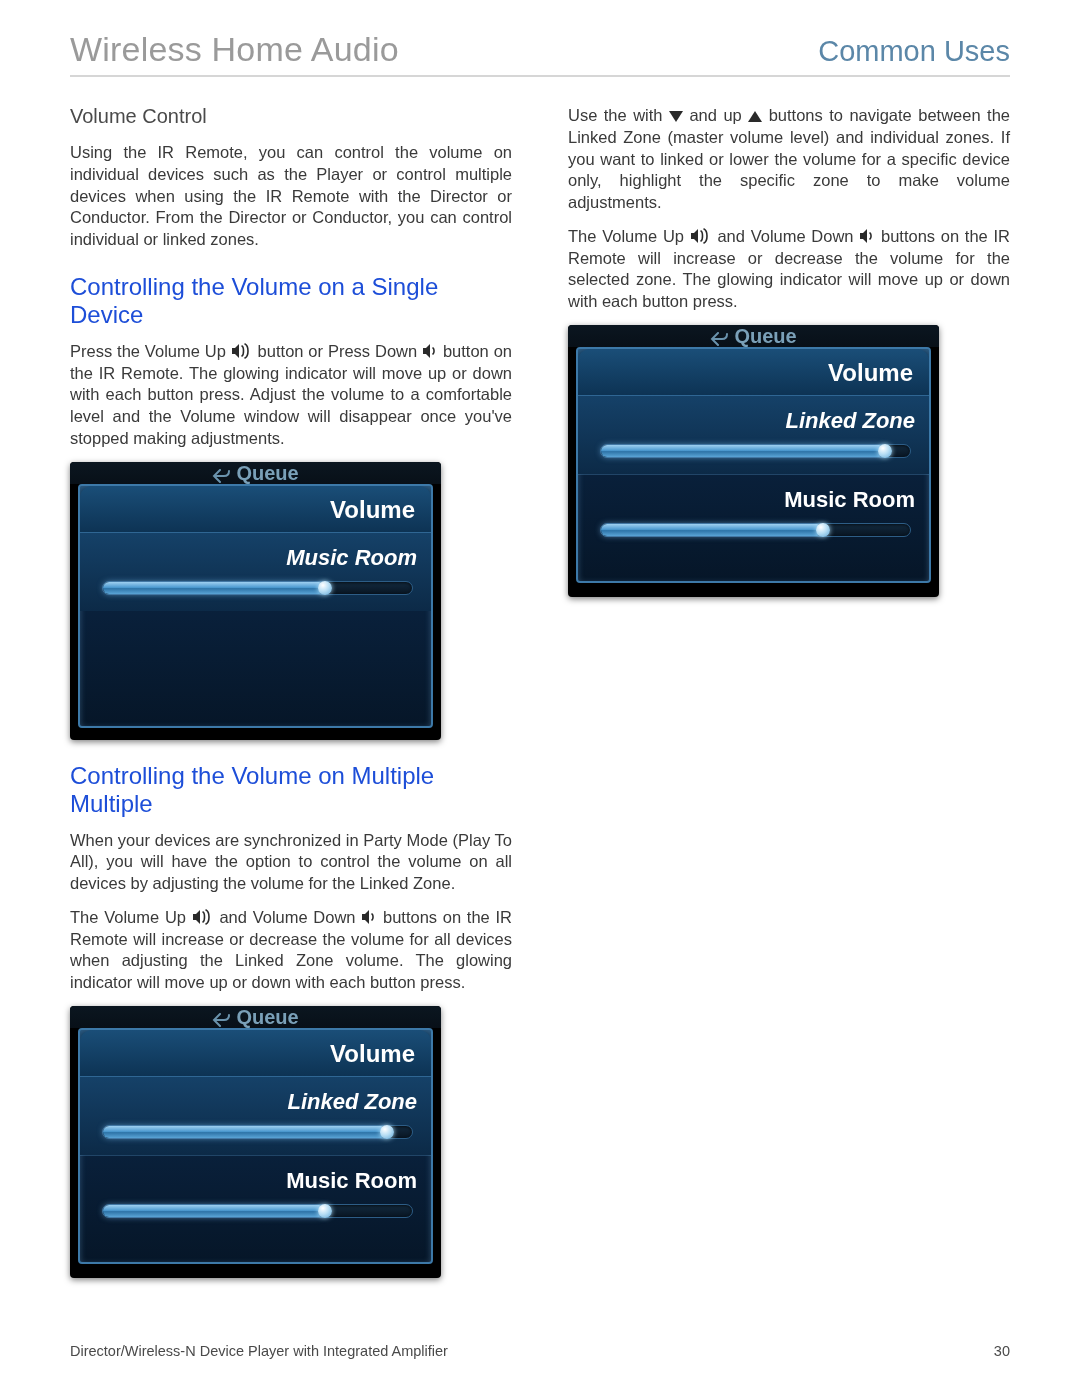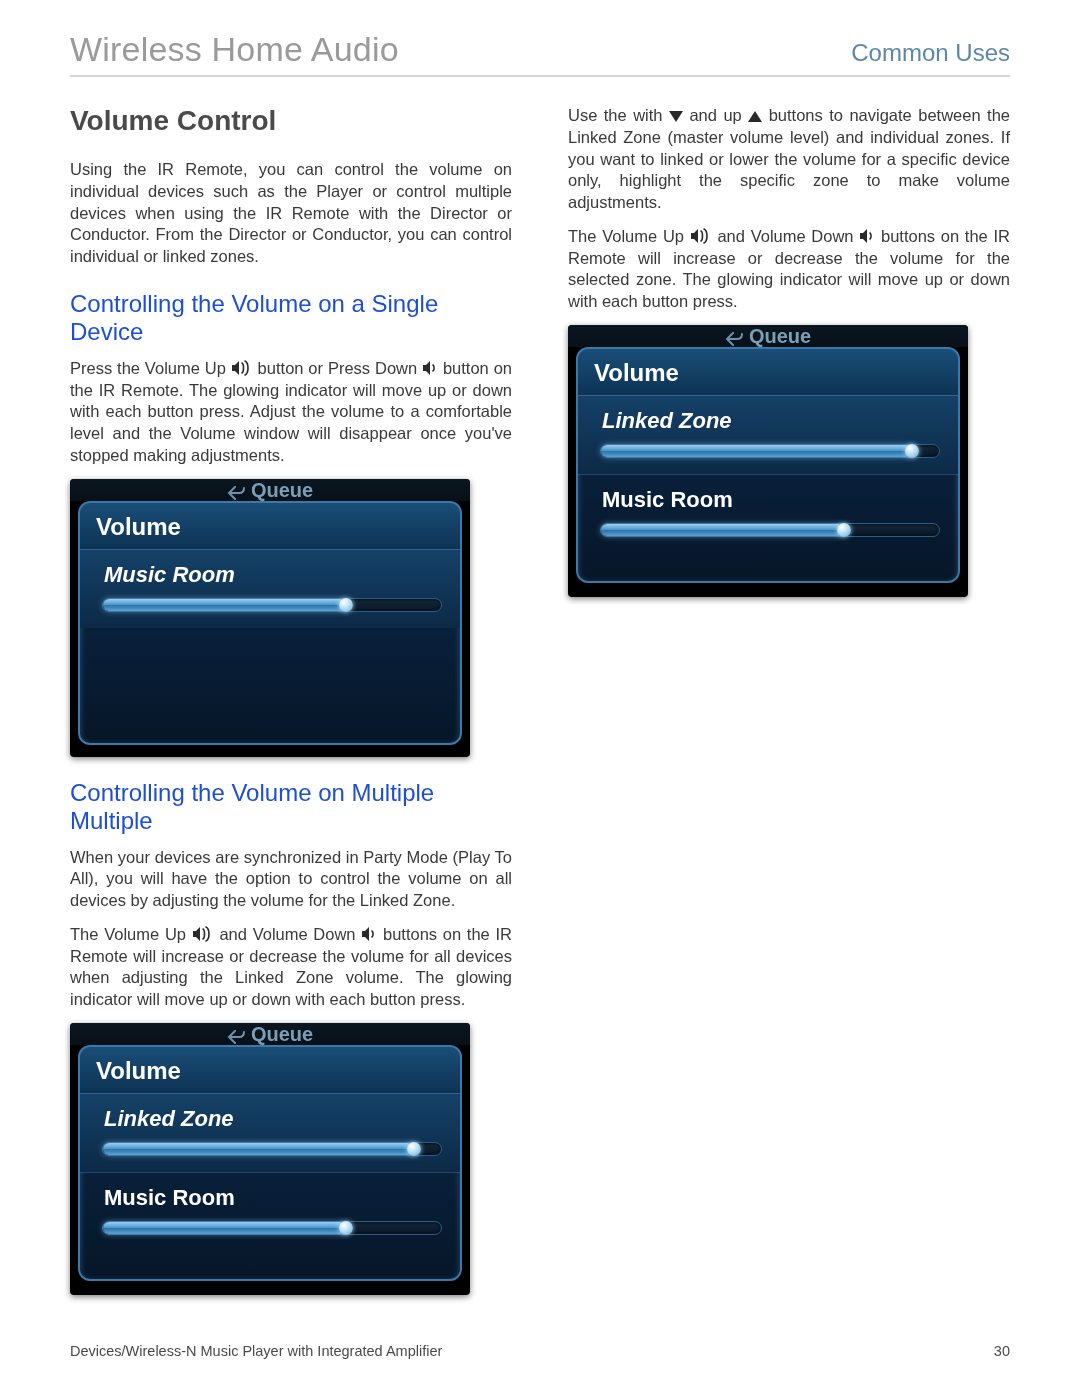--- a/index.html
+++ b/index.html
@@ -22,36 +22,36 @@
     border-bottom: 2px solid #d6d6d6;
     padding-bottom: 6px;
     margin-bottom: 28px;
   }
   .top-left {
     font-size: 34px;
     color: #9a9a9a;
     letter-spacing: 0.2px;
   }
   .top-right {
-    font-size: 24px;
+    font-size: 29px;
     color: #5b87a8;
   }
   .columns {
     display: flex;
     gap: 56px;
   }
   .col {
     flex: 1 1 0;
     min-width: 0;
   }
   .h1 {
-    font-size: 28px;
+    font-size: 20px;
     color: #4a4a4a;
-    margin-bottom: 22px;
-    font-weight: 700;
+    margin-bottom: 14px;
+    font-weight: 400;
   }
   .h2 {
     font-size: 24px;
     color: #1d4ed8;
     margin: 22px 0 12px 0;
     font-weight: 400;
   }
   p.body {
     font-size: 16.5px;
     line-height: 1.32;
@@ -74,21 +74,21 @@
     border-top: 11px solid #2a2a2a;
   }
   .tri-up {
     border-left: 7px solid transparent;
     border-right: 7px solid transparent;
     border-bottom: 11px solid #2a2a2a;
   }
 
   
   .device {
-    width: 400px;
+    width: 371px;
     margin: 6px 0 4px 0;
     background: #000;
     border-radius: 4px;
     padding: 0;
     overflow: hidden;
     box-shadow: 0 2px 6px rgba(0,0,0,0.5);
     font-family: Arial, Helvetica, sans-serif;
   }
   .device-crumb {
     text-align: center;
@@ -97,24 +97,25 @@
     font-weight: bold;
     padding-top: 0;
     height: 22px;
     overflow: hidden;
     background: linear-gradient(#0b1620,#081018);
   }
   .device-crumb svg { vertical-align: -3px; margin-right: 6px; }
   .vol-panel {
     margin: 0 8px 4px 8px;
     border: 2px solid #3d79a8;
-    border-radius: 12px;
+    border-radius: 4px;
     background: linear-gradient(#0e3556 0%, #0a2340 40%, #061628 100%);
     box-shadow: inset 0 2px 6px rgba(120,180,230,0.35);
     overflow: hidden;
+    text-align: right;
   }
   .vol-title {
     color: #ffffff;
     font-size: 24px;
     font-weight: bold;
     padding: 10px 16px 8px 16px;
     background: linear-gradient(#1a4e78, #0d3354);
     border-bottom: 1px solid rgba(80,140,190,0.4);
     border-top-left-radius: 12px;
     border-top-right-radius: 12px;
@@ -305,17 +306,17 @@
           </div>
           <div class="device-gap-bottom"></div>
         </div>
         <div class="device-bottom-pad"></div>
       </div>
 
     </div>
   </div>
 
   <div class="footer">
-    <div>Devices/Wireless-N Music Player with Integrated Amplifier</div>
+    <div>Director/Wireless-N Device Player with Integrated Amplifier</div>
     <div>30</div>
   </div>
 
 </div>
 
 </body></html>

